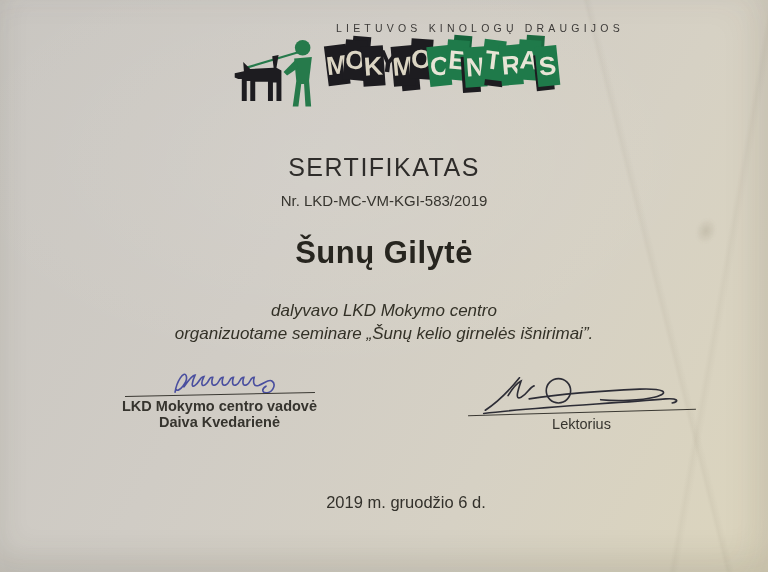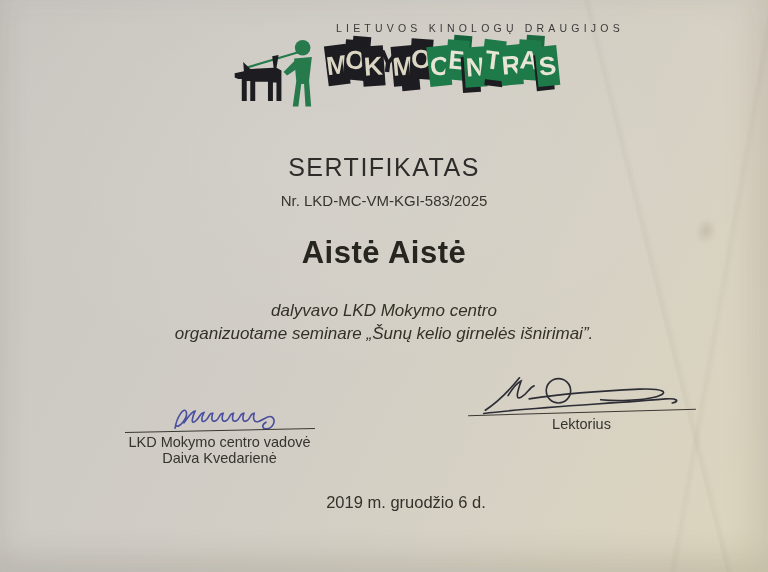--- a/index.html
+++ b/index.html
@@ -48,21 +48,21 @@
   .title{position:absolute;top:153px;left:0;width:100%;text-align:center;
          font-size:25px;letter-spacing:1.5px;color:#2e2c2a;}
   .cert-number{position:absolute;top:192px;left:0;width:100%;text-align:center;
          font-size:15px;color:#37352f;}
   .recipient{position:absolute;top:235px;left:0;width:100%;text-align:center;
          font-size:31px;font-weight:700;letter-spacing:0.5px;color:#27251f;}
   .body-text{position:absolute;top:299px;left:0;width:100%;text-align:center;
          font-size:17px;line-height:23px;color:#333127;font-style:italic;}
   
   .sig{position:absolute;text-align:center;}
-  .sig-left{left:112px;top:400px;width:215px;}
+  .sig-left{left:112px;top:364px;width:215px;font-weight:bold;}
   .sig-right{left:454px;top:368px;width:255px;}
   .sig-ink{display:block;margin:0 auto;}
   .sig-left .sig-ink{width:160px;height:34px;margin-bottom:-4px;margin-left:40px;}
   .sig-right .sig-ink{width:248px;height:52px;margin-bottom:-3px;}
   .sig-line{border-top:1.8px solid #3a3832;margin:0 auto 3px auto;}
   .sig-left .sig-line{width:190px;transform:rotate(-1.2deg);}
   .sig-right .sig-line{width:228px;transform:rotate(-1.6deg);margin-top:-8px;}
   .sig-role,.sig-name{font-size:14.5px;line-height:16px;color:#36342e;}
   .date{position:absolute;top:493px;left:0;width:100%;text-align:center;
         font-size:16.5px;color:#33312b;padding-left:22px;}
@@ -101,23 +101,23 @@
           <span class="blk green">N</span>
           <span class="blk green">T</span>
           <span class="blk green">R</span>
           <span class="blk green">A</span>
           <span class="blk green">S</span>
         </div>
     </div>
   </div>
 
   <div class="title">SERTIFIKATAS</div>
-  <div class="cert-number">Nr. LKD-MC-VM-KGI-583/2025</div>
+  <div class="cert-number">Nr. LKD-MC-VM-KGI-583/2019</div>
 
-  <div class="recipient">Aistė Aistė</div>
+  <div class="recipient">Šunų Gilytė</div>
 
   <div class="body-text">
     <div>dalyvavo LKD Mokymo centro</div>
     <div>organizuotame seminare „Šunų kelio girnelės išnirimai”.</div>
   </div>
 
   <div class="sig sig-left">
     <svg class="sig-ink" viewBox="0 0 170 46" aria-hidden="true">
       <path fill="none" stroke="#4a4f9f" stroke-width="2.2" stroke-linecap="round" d="M8,38 C10,24 20,8 23,16 C26,24 13,38 10,35 M20,31 C26,22 31,15 35,15 C31,24 29,33 35,29 C41,25 41,18 47,17 C43,25 43,32 49,28 C55,24 53,17 59,18 C57,24 57,31 63,28 C69,25 67,18 73,18 C71,24 71,31 77,28 C83,25 81,18 87,18 C85,24 85,31 91,28 C97,25 95,18 101,18 C99,24 99,31 105,28 C111,25 109,18 115,18 C113,26 115,31 121,29 C129,26 135,20 139,23 C145,27 141,37 133,39 C126,40 124,34 131,30"></path>
     </svg>

